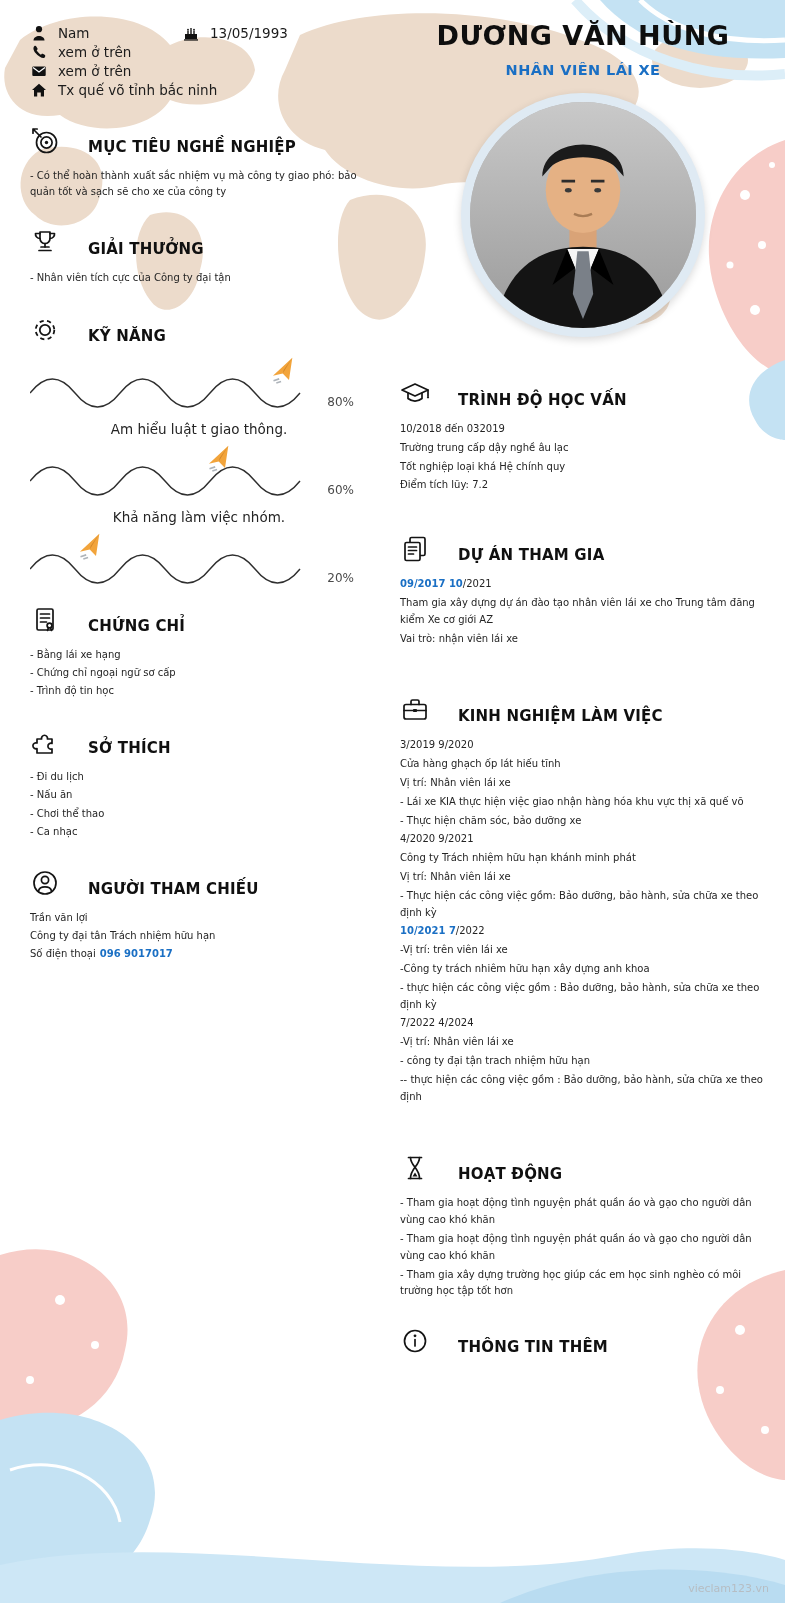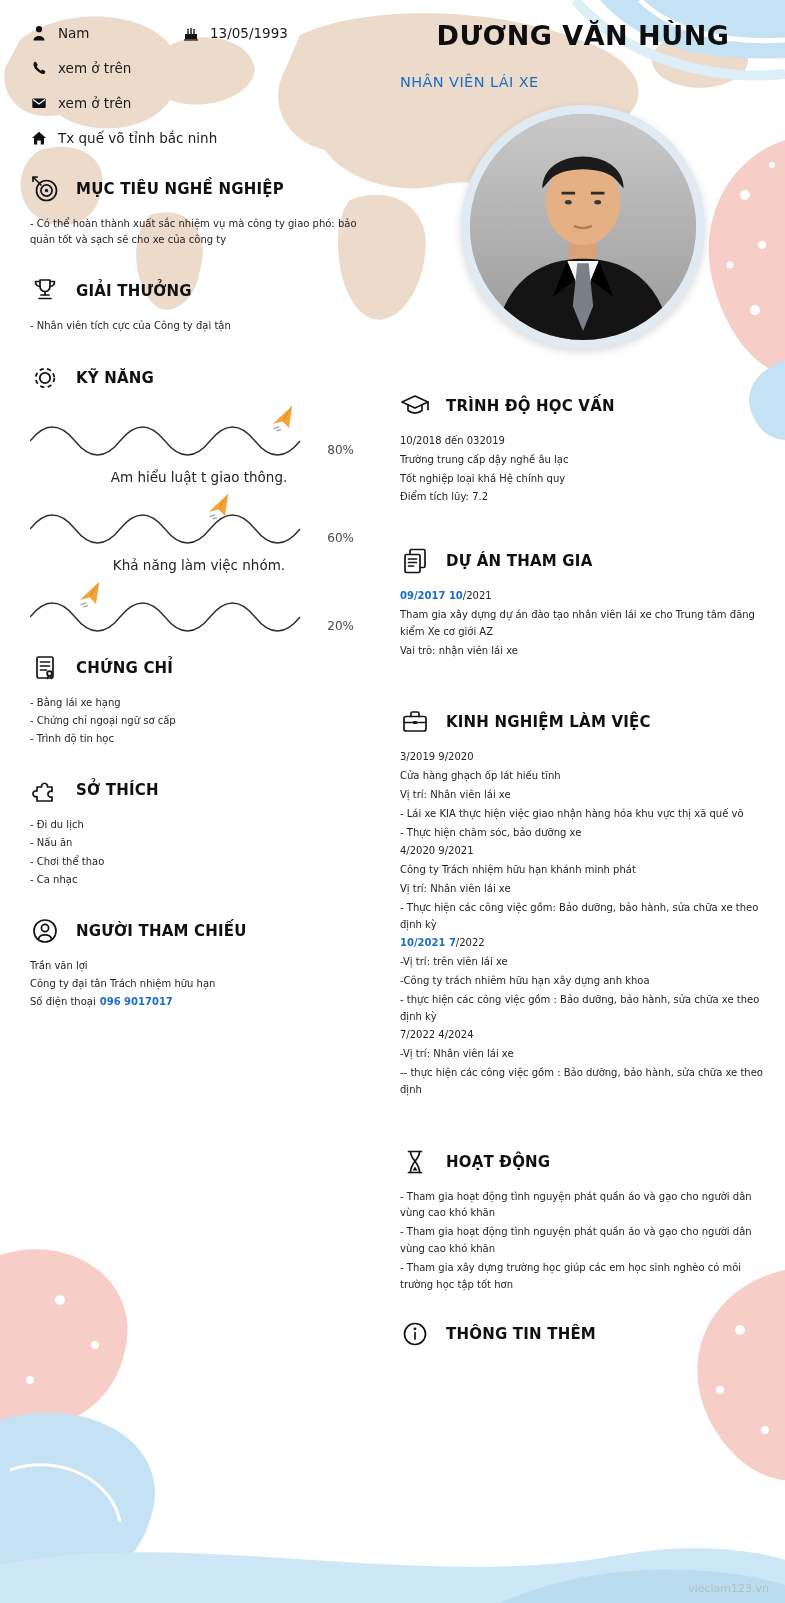--- a/index.html
+++ b/index.html
@@ -8,48 +8,48 @@
     width:785px; height:1603px; position:relative; overflow:hidden;
     font-family:"DejaVu Sans","Liberation Sans",sans-serif;
     color:#222;
   }
   #bg { position:absolute; left:0; top:0; z-index:0; }
   .col { position:absolute; z-index:1; }
   .col-left  { left:30px;  top:24px; width:338px; }
   .col-right { left:400px; top:20px; width:366px; }
 
   
-  .contact { display:flex; flex-direction:column; gap:18px; }
+  .contact { display:flex; flex-direction:column; gap:2px; }
   .crow { display:flex; align-items:center; font-size:13.5px; color:#1b1b1b; }
   .cg { display:flex; align-items:center; gap:11px; }
   .cg1 { width:152px; }
   .ic { width:17px; height:17px; display:inline-flex; align-items:center; justify-content:center; }
   .ic svg { display:block; }
 
   
   .sec { margin-top:28px; }
-  .sec-head { display:flex; align-items:center; gap:16px; margin-bottom:12px; }
+  .sec-head { display:flex; align-items:flex-end; gap:28px; margin-bottom:12px; }
   .sic { width:30px; height:30px; flex:0 0 30px; display:inline-flex; }
   .sic svg { display:block; }
   .sec-head h2 { font-size:15px; font-weight:700; color:#101010; letter-spacing:.2px; }
   .line { font-size:10px; line-height:1.62; color:#242424; margin-bottom:2px; }
   .col-right .line { line-height:1.68; }
 
   
   .skill { margin-bottom:8px; }
   .waveWrap { position:relative; height:52px; }
   .wave { position:absolute; left:0; top:6px; }
   .plane { position:absolute; top:0; width:28px; height:28px; }
   .pct { position:absolute; right:14px; bottom:0; font-size:12px; color:#4a4a4a; }
   .skill-label { text-align:center; font-size:13.5px; color:#242424; margin-top:12px; }
 
   
   .name { text-align:center; font-size:27px; font-weight:700; letter-spacing:.5px; color:#0e0e0e; }
-  .jobTitle { text-align:left; font-size:14.5px; font-weight:400; letter-spacing:.4px;
-              color:var(--accent,#1a6fc4); margin-top:23px; }
+  .jobTitle { text-align:center; font-size:14.5px; font-weight:700; letter-spacing:.4px;
+              color:var(--accent,#1a6fc4); margin-top:11px; }
   .photoRing { width:244px; height:244px; margin:15px auto 0; border-radius:50%;
                background:#dfeaf3; padding:9px; box-shadow:0 3px 8px rgba(0,0,0,.15); }
   .photo { width:226px; height:226px; border-radius:50%; overflow:hidden; background:#b3b3b3; }
   .photo svg { display:block; }
 
   .blue { color:var(--accent,#1a6fc4); font-weight:700; }
   .phone-link { color:var(--accent,#1a6fc4); font-weight:700; margin-left:4px; }
 
   .mt42 { margin-top:42px; } .mt40 { margin-top:40px; }
   .mt48 { margin-top:48px; } .mt26 { margin-top:26px; }
@@ -418,20 +418,21 @@
         <span class="blue">10/2021 7</span><span>/2022</span>
       </div>
       <div class="line">-Vị trí: trên viên lái xe</div>
       <div class="line">-Công ty trách nhiêm hữu hạn xây dựng anh khoa</div>
       <div class="line">- thực hiện các công việc gồm : Bảo dưỡng, bảo hành, sửa chữa xe theo định kỳ</div>
     </div>
 
     <div>
       <div class="line">7/2022 4/2024</div>
       <div class="line">-Vị trí: Nhân viên lái xe</div>
+      <div class="line">- công ty đại tận trach nhiệm hữu hạn</div>
       <div class="line">-- thực hiện các công việc gồm : Bảo dưỡng, bảo hành, sửa chữa xe theo định</div>
     </div>
   </section>
 
   <section class="sec mt48">
     <div class="sec-head">
       <span class="sic">
         <svg width="30" height="30" viewBox="0 0 30 30" stroke="#141414" stroke-width="1.7" fill="none" stroke-linecap="round" stroke-linejoin="round">
             <path d="M8.5 4.5 h13 M8.5 25.5 h13"></path>
             <path d="M10.5 4.5 C10.5 13 19.5 15 19.5 25.5"></path>

